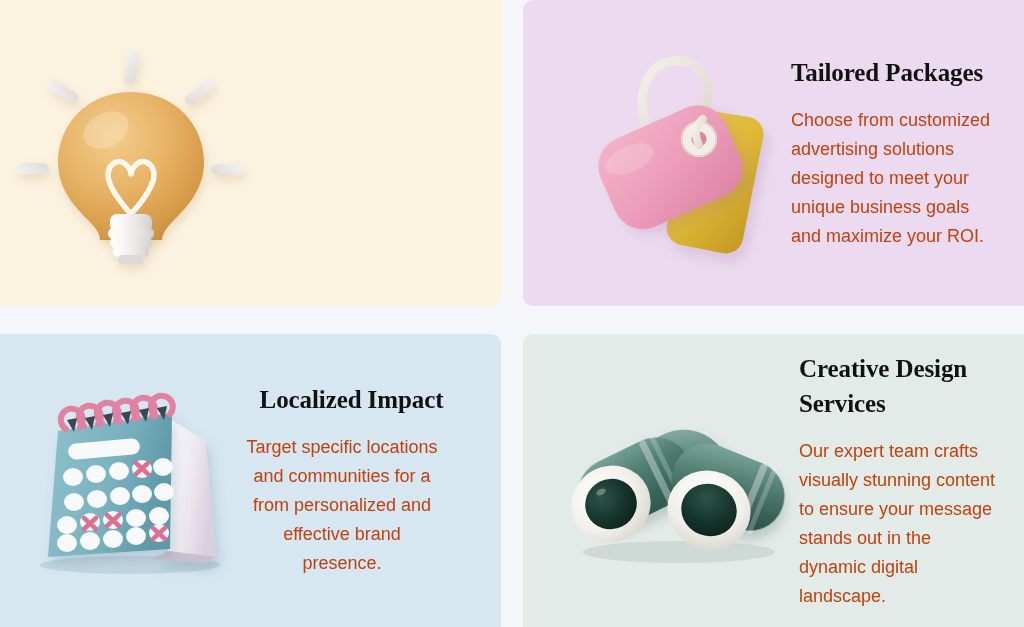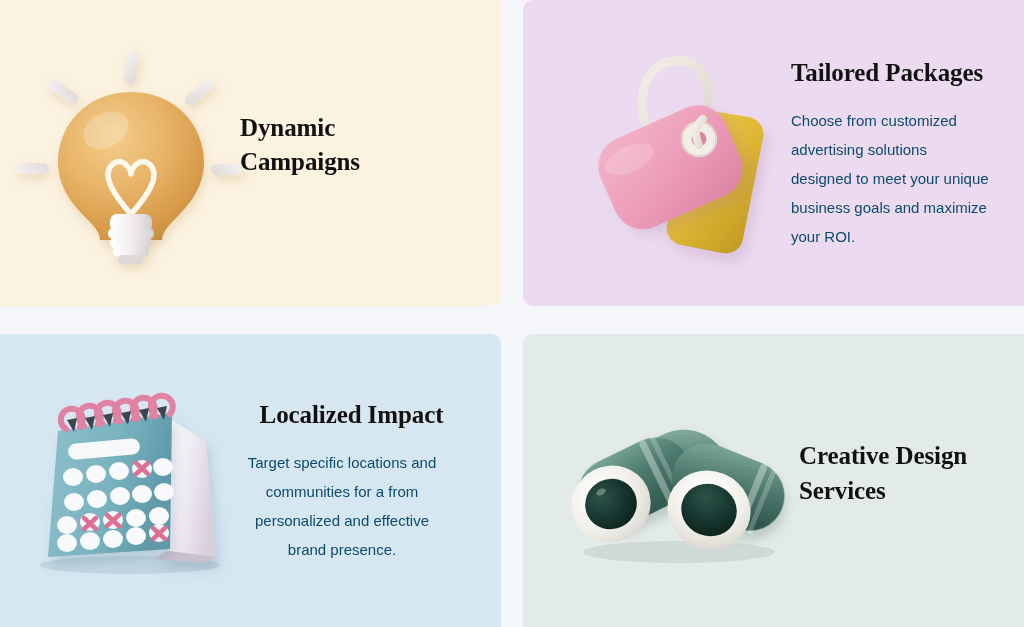--- a/index.html
+++ b/index.html
@@ -51,22 +51,22 @@
   }
 
   .card-title {
     font-family: "Liberation Serif", serif;
     font-weight: bold;
     color: #111111;
     letter-spacing: -0.1px;
   }
 
   .card-body {
-    color: #0c4a6e;
-    font-size: 15px;
+    color: #c2410c;
+    font-size: 18px;
     line-height: 29px;
     font-family: "Liberation Sans", sans-serif;
   }
 
   
   .card-tl .art   { width: 218px; height: 230px; margin-left: 22px; }
   .card-tl .copy  { padding-right: 46px; }
   .card-tl .card-title { font-size: 25px; line-height: 34px; margin-bottom: 17px; }
   .card-tl .card-body  { max-width: 192px; }
 
@@ -150,21 +150,20 @@
         <g filter="url(#soft1)">
           <rect x="88" y="176" width="42" height="18" rx="7" fill="url(#baseG)"></rect>
           <rect x="86" y="190" width="46" height="11" rx="5.5" fill="url(#baseG)"></rect>
           <rect x="88" y="199" width="42" height="11" rx="5.5" fill="url(#baseG)"></rect>
           <rect x="91" y="208" width="36" height="11" rx="5.5" fill="url(#baseG)"></rect>
           <rect x="96" y="217" width="26" height="9" rx="4.5" fill="#ded9d8"></rect>
         </g>
       </svg>
     </div>
     <div class="copy">
-      <h3 class="card-title">Dynamic Campaigns</h3>
     </div>
   </div>
 
   <div class="card card-tr" style="background:#ecdbf0;justify-content:flex-end;">
     <div class="art">
       <svg viewBox="0 0 216 220" width="216" height="220" aria-hidden="true">
         <defs>
           <linearGradient id="goldG" x1="0.1" y1="0" x2="0.9" y2="1">
             <stop offset="0%" stop-color="#eacb57"></stop>
             <stop offset="48%" stop-color="#e0b936"></stop>
@@ -355,16 +354,17 @@
           <rect x="188" y="66" width="7" height="70" rx="3.5" fill="#ffffff" opacity="0.35"></rect>
           <rect x="200" y="66" width="5" height="70" rx="2.5" fill="#ffffff" opacity="0.22"></rect>
         </g>
 
         <ellipse cx="148" cy="124" rx="42" ry="39" fill="url(#rimG)" transform="rotate(22 148 124)"></ellipse>
         <ellipse cx="148" cy="124" rx="28" ry="26" fill="url(#lensG)" transform="rotate(22 148 124)"></ellipse>
       </svg>
     </div>
     <div class="copy">
       <h3 class="card-title">Creative Design Services</h3>
+      <p class="card-body">Our expert team crafts visually stunning content to ensure your message stands out in the dynamic digital landscape.</p>
     </div>
   </div>
 
 </div>
 
 </body></html>

